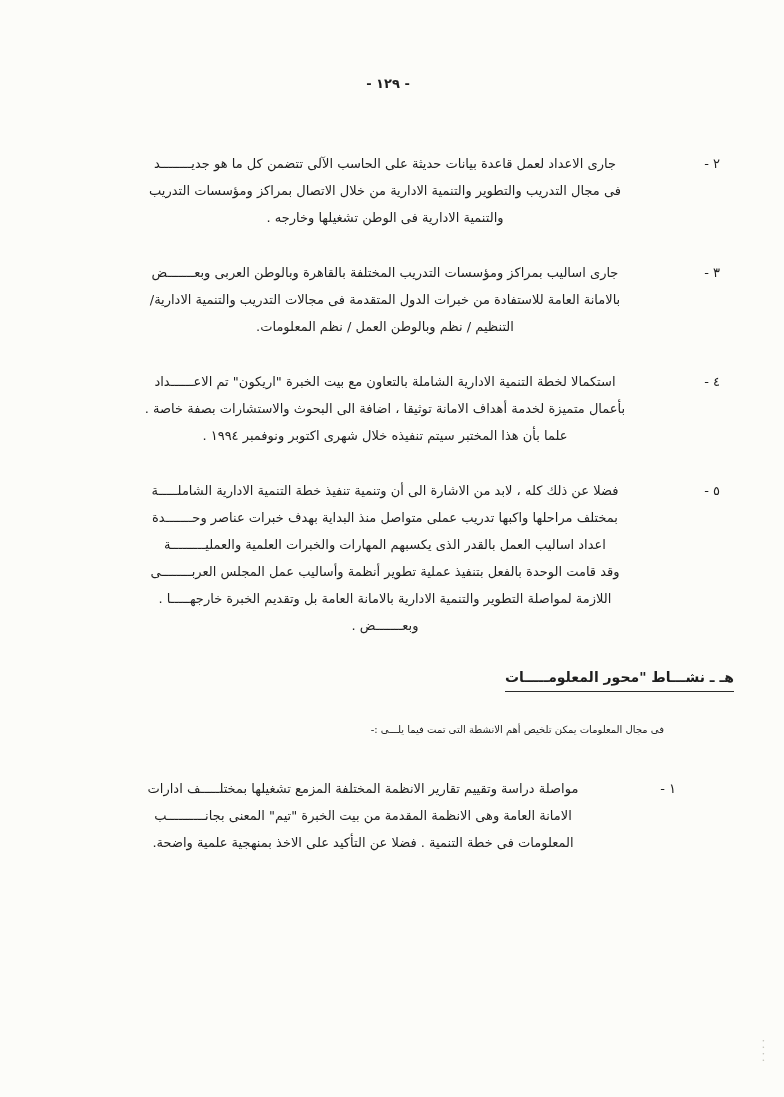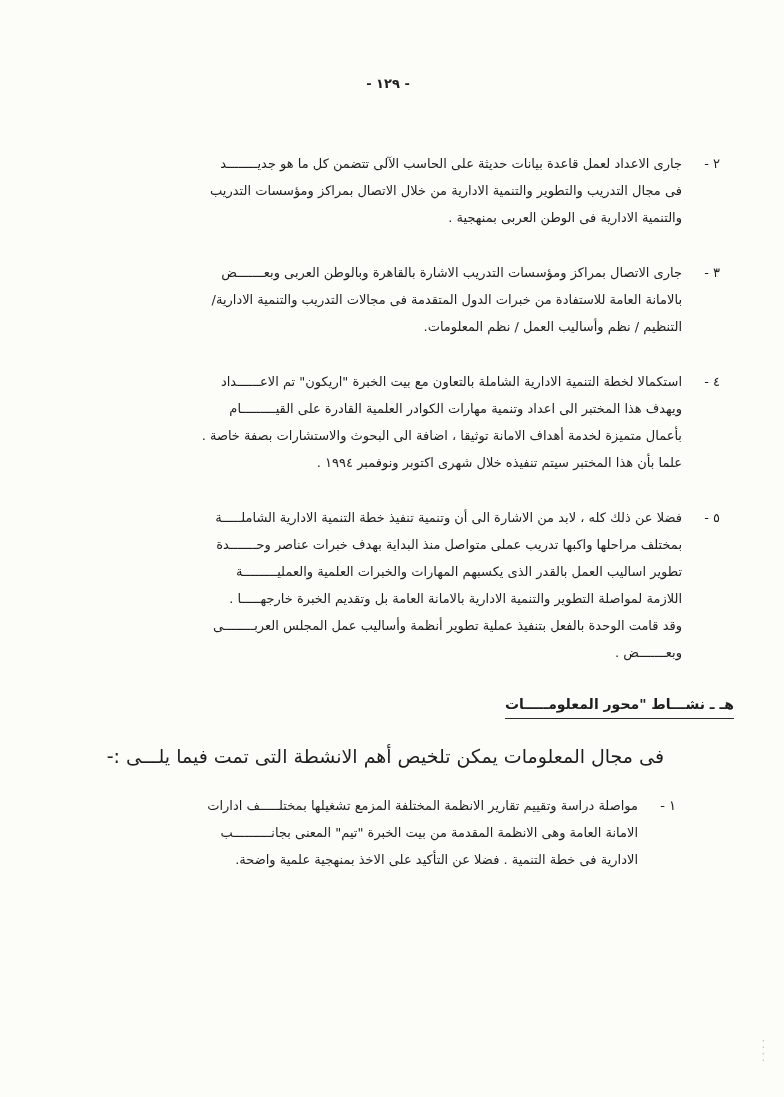--- a/index.html
+++ b/index.html
@@ -31,33 +31,33 @@
   }
   .para {
     display: flex;
     margin-bottom: 28px;
     font-size: 13px;
     line-height: 27px;
   }
   .para .marker { flex: 0 0 38px; }
   .para .lines { flex: 1 1 auto; }
   .para.sub { margin-right: 44px; margin-bottom: 0; }
-  .line { text-align: right; }
+  .line { text-align: center; }
   .heading-row { margin: 6px -14px 24px 0; }
   .heading {
     display: inline-block;
     font-weight: bold;
     font-size: 14px;
     border-bottom: 1.5px solid #2a2a2a;
     padding-bottom: 6px;
     letter-spacing: 0.5px;
   }
   .intro {
-    margin: 0 56px 22px 0;
-    font-size: 19px;
+    margin: 0 56px 32px 0;
+    font-size: 10px;
     line-height: 27px;
   }
   .margin-dots {
     position: absolute;
     right: 14px;
     bottom: 32px;
     color: #bcbcb3;
     font-size: 11px;
     letter-spacing: 3px;
     writing-mode: vertical-rl;
@@ -68,57 +68,56 @@
 
 <main class="page">
   <div class="page-number">- ١٢٩ -</div>
 
   <div class="content">
       <div class="para">
         <div class="marker">٢ -</div>
         <div class="lines">
           <div class="line">جارى الاعداد لعمل قاعدة بيانات حديثة على الحاسب الآلى تتضمن كل ما هو جديــــــــد</div>
           <div class="line">فى مجال التدريب والتطوير والتنمية الادارية من خلال الاتصال بمراكز ومؤسسات التدريب</div>
-          <div class="line">والتنمية الادارية فى الوطن العربى بمنهجية .</div>
+          <div class="line">والتنمية الادارية فى الوطن تشغيلها وخارجه .</div>
         </div>
       </div>
       <div class="para">
         <div class="marker">٣ -</div>
         <div class="lines">
-          <div class="line">جارى الاتصال بمراكز ومؤسسات التدريب الاشارة بالقاهرة وبالوطن العربى وبعـــــــض</div>
+          <div class="line">جارى اساليب بمراكز ومؤسسات التدريب المختلفة بالقاهرة وبالوطن العربى وبعـــــــض</div>
           <div class="line">بالامانة العامة للاستفادة من خبرات الدول المتقدمة فى مجالات التدريب والتنمية الادارية/</div>
-          <div class="line">التنظيم / نظم وأساليب العمل / نظم المعلومات.</div>
+          <div class="line">التنظيم / نظم وبالوطن العمل / نظم المعلومات.</div>
         </div>
       </div>
       <div class="para">
         <div class="marker">٤ -</div>
         <div class="lines">
           <div class="line">استكمالا لخطة التنمية الادارية الشاملة بالتعاون مع بيت الخبرة "اريكون" تم الاعــــــداد</div>
-          <div class="line">ويهدف هذا المختبر الى اعداد وتنمية مهارات الكوادر العلمية القادرة على القيـــــــــام</div>
           <div class="line">بأعمال متميزة لخدمة أهداف الامانة توثيقا ، اضافة الى البحوث والاستشارات بصفة خاصة .</div>
           <div class="line">علما بأن هذا المختبر سيتم تنفيذه خلال شهرى اكتوبر ونوفمبر ١٩٩٤ .</div>
         </div>
       </div>
       <div class="para">
         <div class="marker">٥ -</div>
         <div class="lines">
           <div class="line">فضلا عن ذلك كله ، لابد من الاشارة الى أن وتنمية تنفيذ خطة التنمية الادارية الشاملـــــة</div>
           <div class="line">بمختلف مراحلها واكبها تدريب عملى متواصل منذ البداية بهدف خبرات عناصر وحـــــــدة</div>
-          <div class="line">تطوير اساليب العمل بالقدر الذى يكسبهم المهارات والخبرات العلمية والعمليـــــــــة</div>
+          <div class="line">اعداد اساليب العمل بالقدر الذى يكسبهم المهارات والخبرات العلمية والعمليـــــــــة</div>
+          <div class="line">وقد قامت الوحدة بالفعل بتنفيذ عملية تطوير أنظمة وأساليب عمل المجلس العربــــــــى</div>
           <div class="line">اللازمة لمواصلة التطوير والتنمية الادارية بالامانة العامة بل وتقديم الخبرة خارجهـــــا .</div>
-          <div class="line">وقد قامت الوحدة بالفعل بتنفيذ عملية تطوير أنظمة وأساليب عمل المجلس العربــــــــى</div>
           <div class="line">وبعـــــــض .</div>
         </div>
       </div>
       <div class="heading-row"><span class="heading">هـ ـ نشـــاط "محور المعلومـــــات</span></div>
       <div class="intro">فى مجال المعلومات يمكن تلخيص أهم الانشطة التى تمت فيما يلـــى :-</div>
       <div class="para sub">
         <div class="marker">١ -</div>
         <div class="lines">
           <div class="line">مواصلة دراسة وتقييم تقارير الانظمة المختلفة المزمع تشغيلها بمختلـــــف ادارات</div>
           <div class="line">الامانة العامة وهى الانظمة المقدمة من بيت الخبرة "تيم" المعنى بجانــــــــــب</div>
-          <div class="line">الادارية فى خطة التنمية . فضلا عن التأكيد على الاخذ بمنهجية علمية واضحة.</div>
+          <div class="line">المعلومات فى خطة التنمية . فضلا عن التأكيد على الاخذ بمنهجية علمية واضحة.</div>
         </div>
       </div>
     </div>
 
   <div class="margin-dots">····</div>
 </main>
 
 </body></html>

